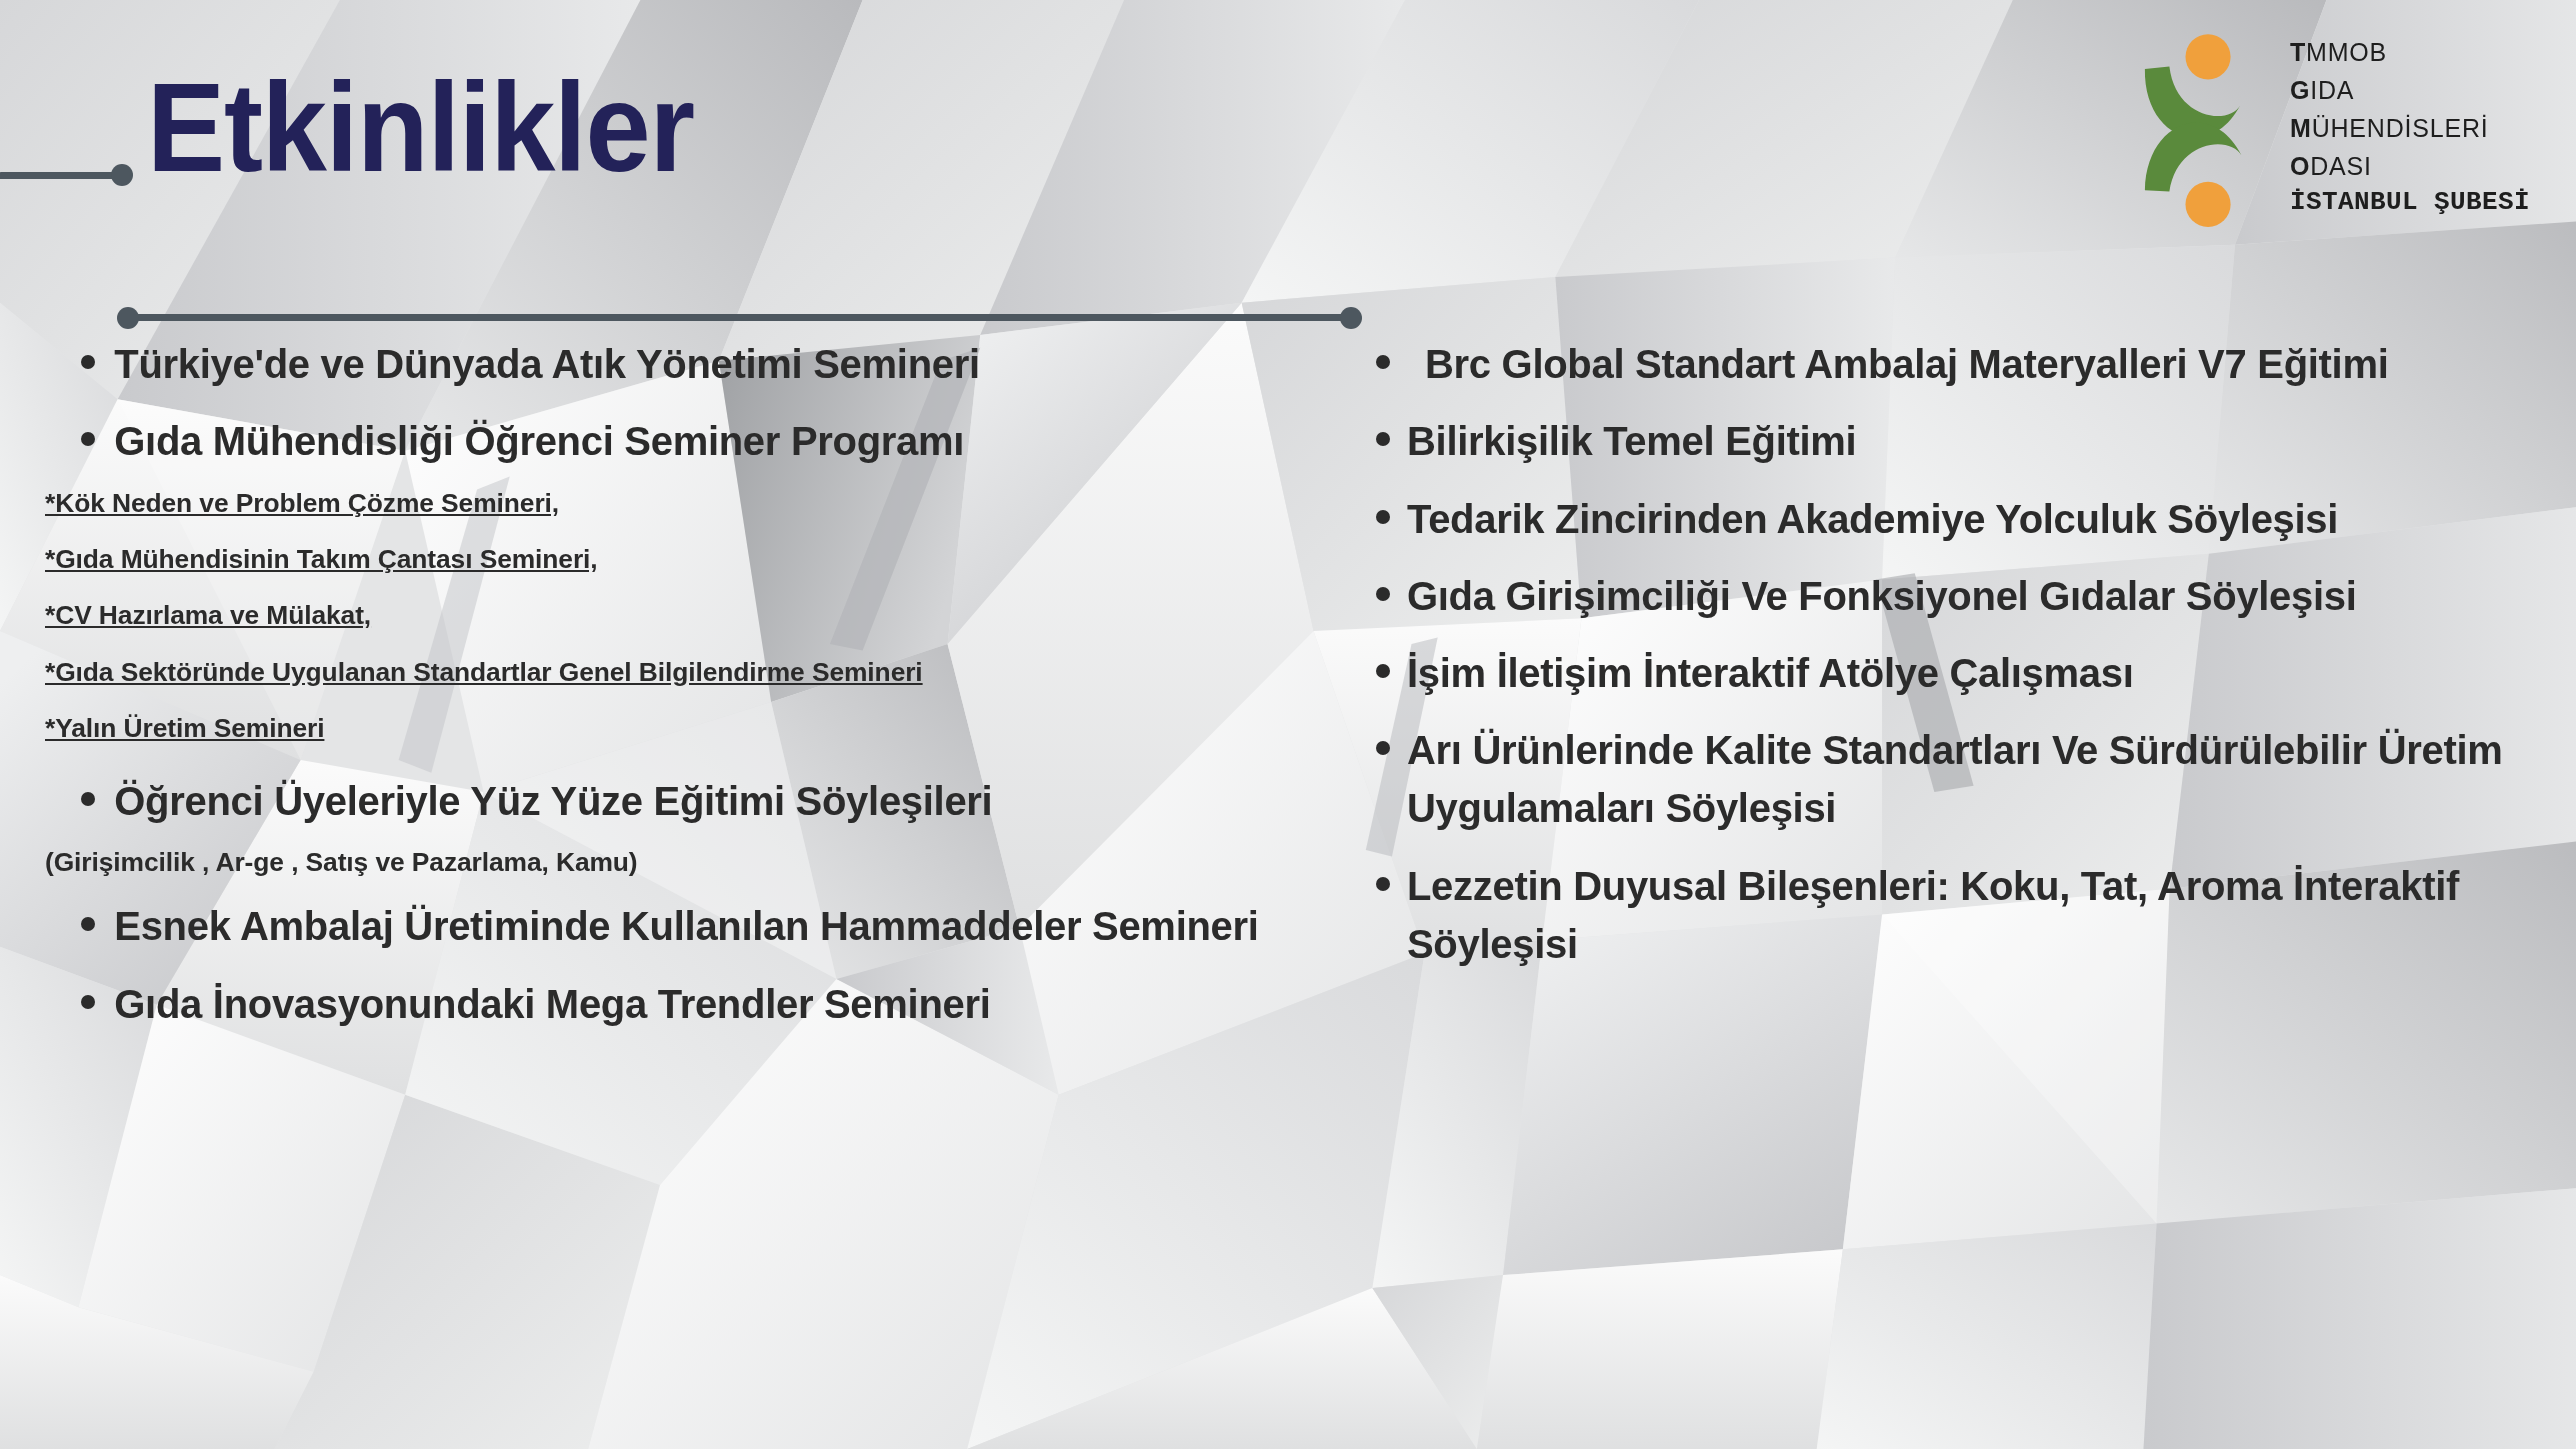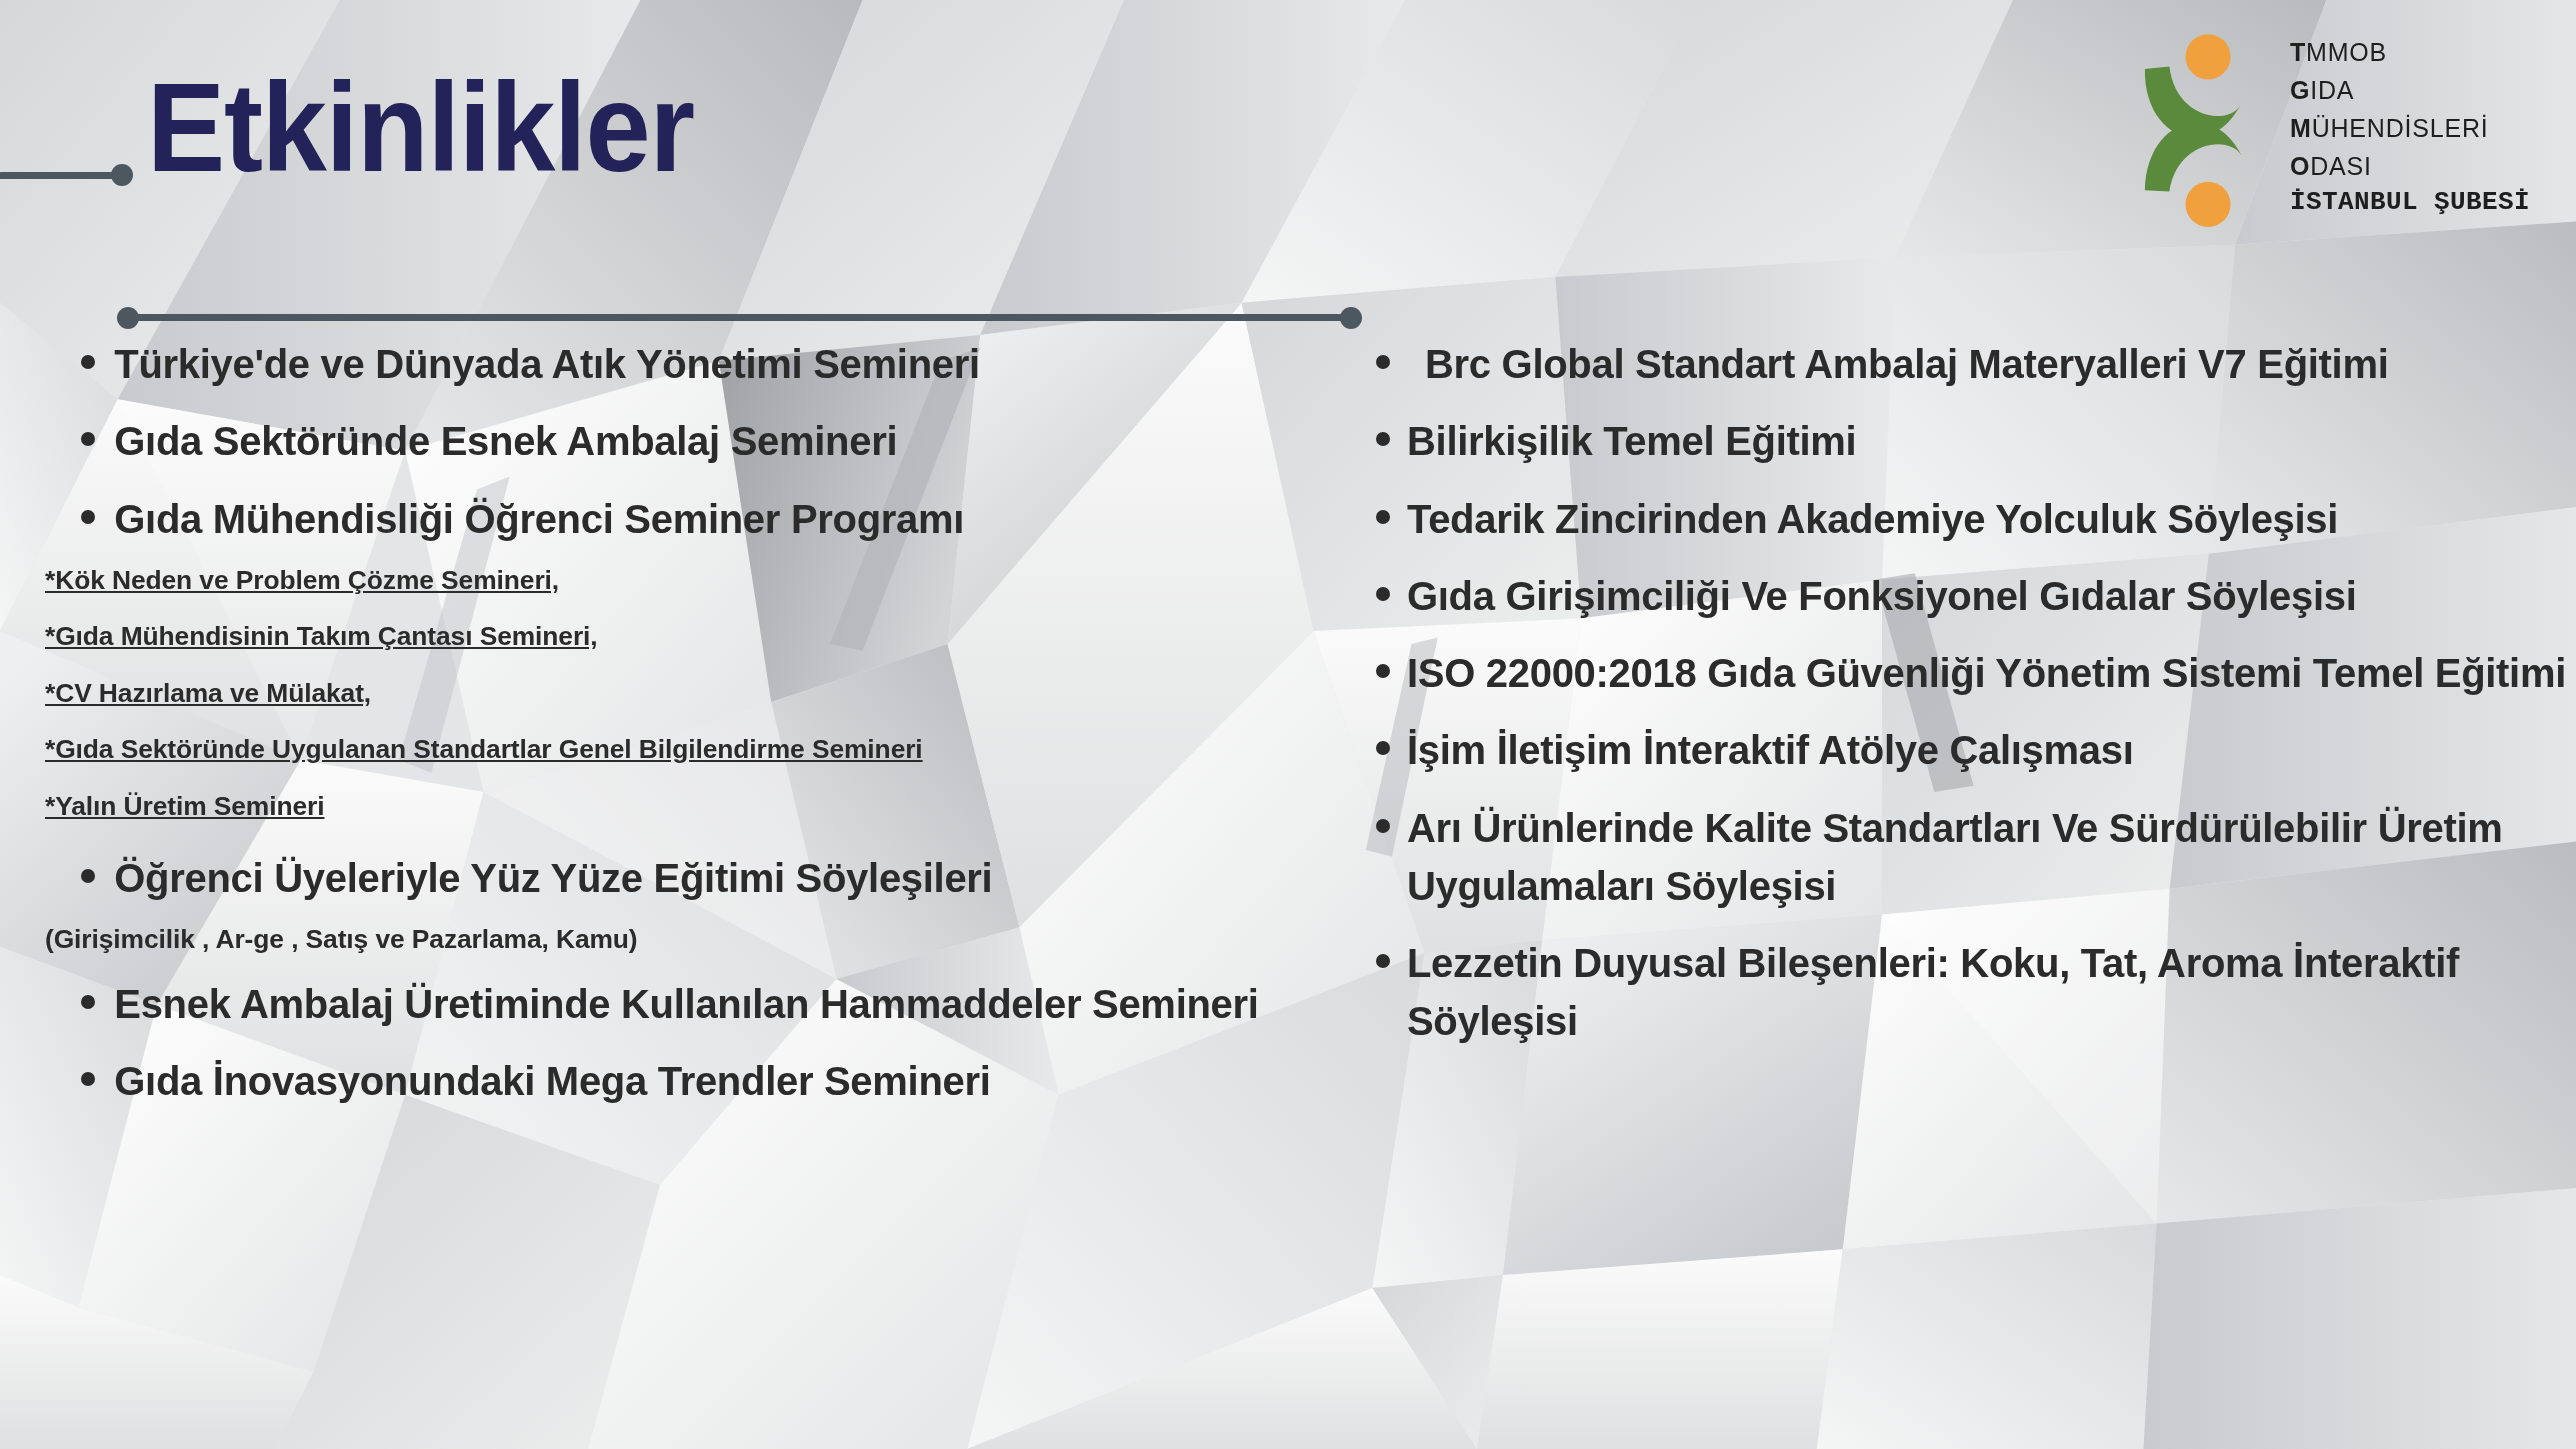--- a/index.html
+++ b/index.html
@@ -283,24 +283,20 @@
   </div>
 
   <div id="col-left" class="column">
 
     <div class="bullet-row">
       <span class="bullet-dot"></span>
       <span class="bullet-text">Türkiye'de ve Dünyada Atık Yönetimi Semineri</span>
     </div>
     <div class="bullet-row">
       <span class="bullet-dot"></span>
-      <span class="bullet-text">Gıda Sektöründe Esnek Ambalaj Semineri</span>
-    </div>
-    <div class="bullet-row">
-      <span class="bullet-dot"></span>
       <span class="bullet-text">Gıda Mühendisliği Öğrenci Seminer Programı</span>
     </div>
 
     <div class="sub-line">*Kök Neden ve Problem Çözme Semineri,</div>
     <div class="sub-line">*Gıda Mühendisinin Takım Çantası Semineri,</div>
     <div class="sub-line">*CV Hazırlama ve Mülakat,</div>
     <div class="sub-line">*Gıda Sektöründe Uygulanan Standartlar Genel Bilgilendirme Semineri</div>
     <div class="sub-line">*Yalın Üretim Semineri</div>
 
     <div class="bullet-row">
@@ -332,24 +328,20 @@
     <div class="bullet-row">
       <span class="bullet-dot"></span>
       <span class="bullet-text">Tedarik Zincirinden Akademiye Yolculuk Söyleşisi</span>
     </div>
     <div class="bullet-row">
       <span class="bullet-dot"></span>
       <span class="bullet-text">Gıda Girişimciliği Ve Fonksiyonel Gıdalar Söyleşisi</span>
     </div>
     <div class="bullet-row">
       <span class="bullet-dot"></span>
-      <span class="bullet-text">ISO 22000:2018 Gıda Güvenliği Yönetim Sistemi Temel Eğitimi</span>
-    </div>
-    <div class="bullet-row">
-      <span class="bullet-dot"></span>
       <span class="bullet-text">İşim İletişim İnteraktif Atölye Çalışması</span>
     </div>
     <div class="bullet-row">
       <span class="bullet-dot"></span>
       <span class="bullet-text">Arı Ürünlerinde Kalite Standartları Ve Sürdürülebilir Üretim Uygulamaları Söyleşisi</span>
     </div>
     <div class="bullet-row">
       <span class="bullet-dot"></span>
       <span class="bullet-text">Lezzetin Duyusal Bileşenleri: Koku, Tat, Aroma İnteraktif Söyleşisi</span>
     </div>

